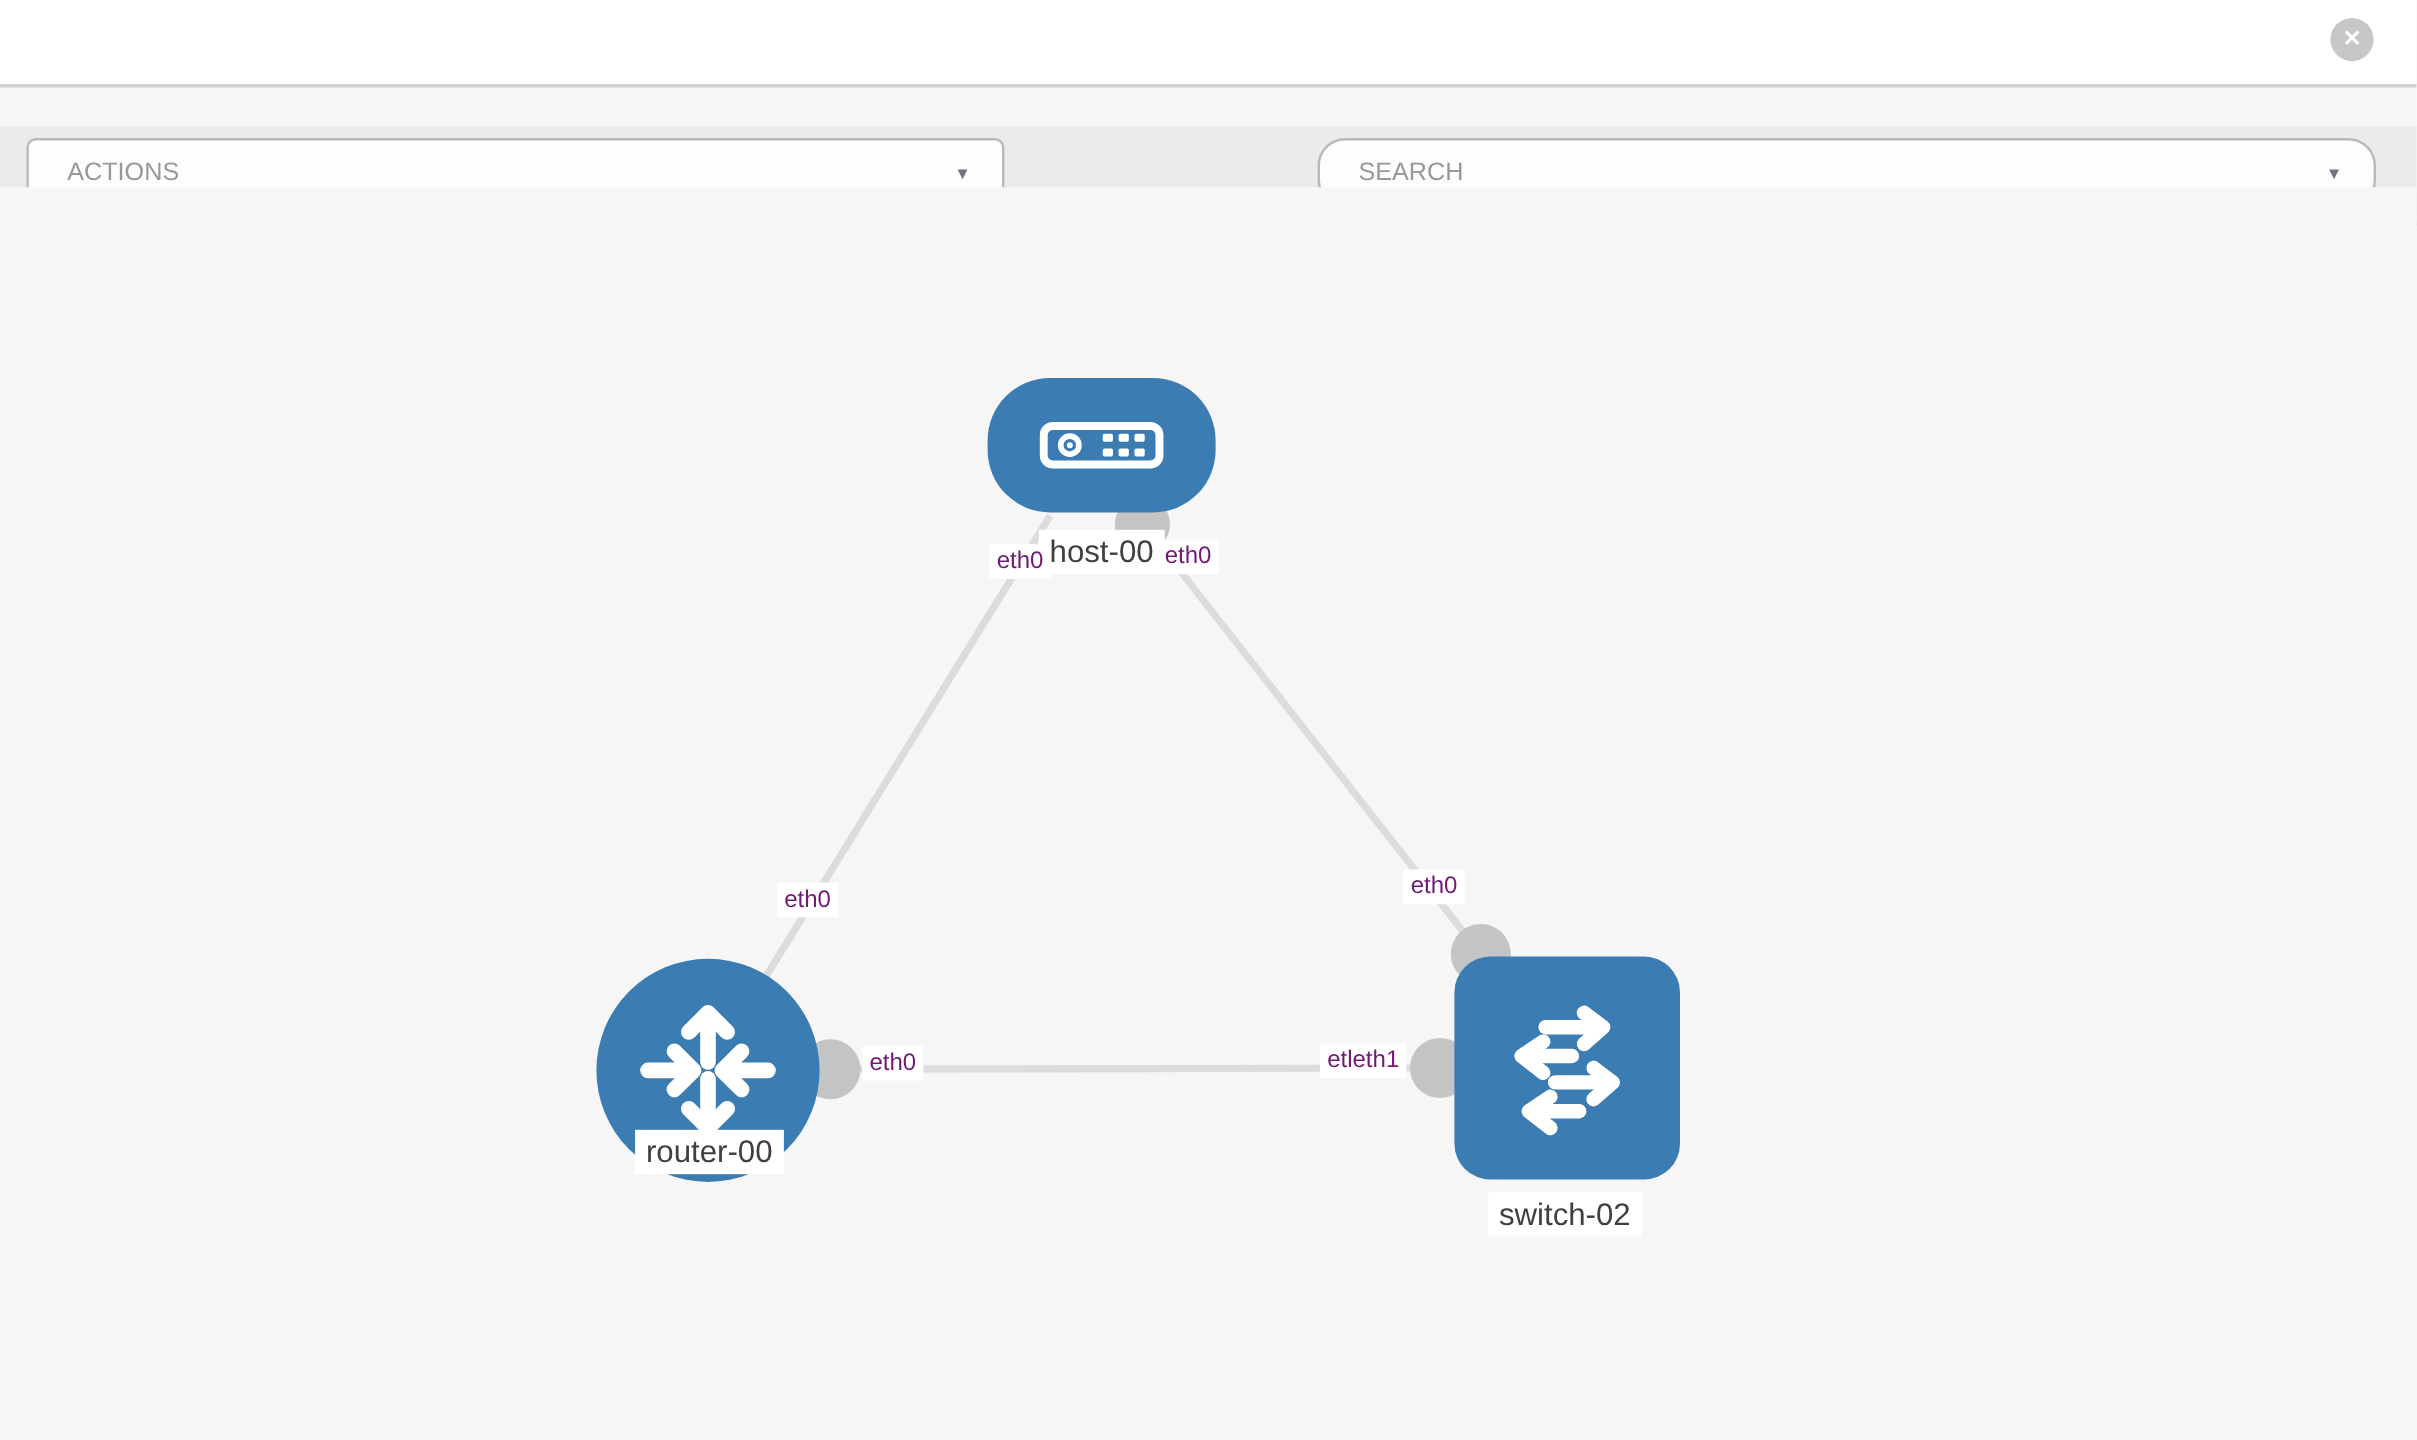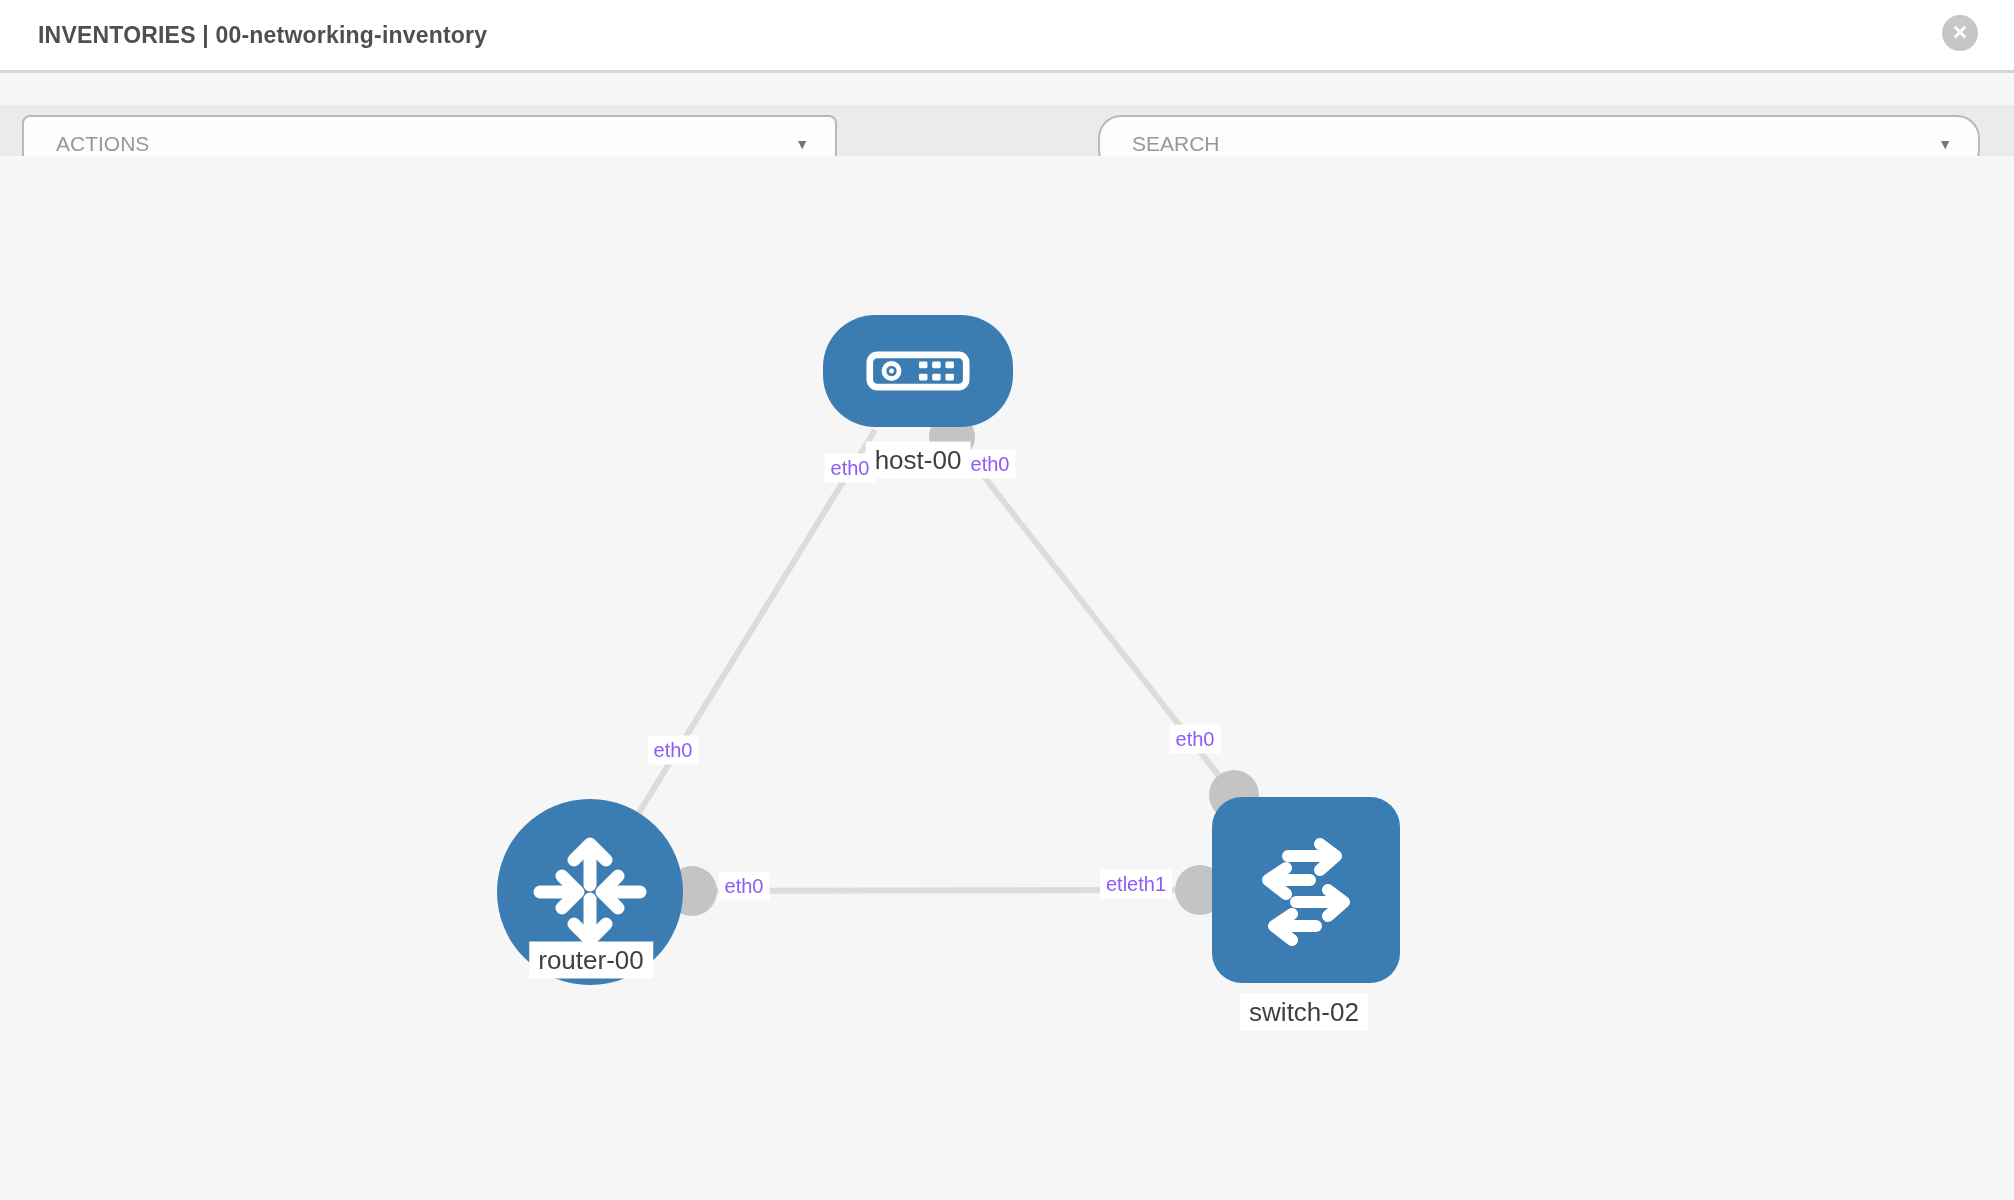--- a/index.html
+++ b/index.html
@@ -30,32 +30,31 @@
 
   
   .canvas{position:absolute;left:0;top:156px;width:2014px;height:1044px;background:#f6f6f6;}
   .links-svg{position:absolute;left:0;top:0;z-index:1;}
   .port{position:absolute;border-radius:50%;background:#c4c4c4;z-index:2;}
   .node{position:absolute;background:#3b7cb3;z-index:3;display:flex;align-items:center;
         justify-content:center;cursor:pointer;}
   #node-host{left:823px;top:159px;width:190px;height:112px;border-radius:52px;}
   #node-router{left:497px;top:643px;width:186px;height:186px;border-radius:50%;}
   #node-switch{left:1212px;top:641px;width:188px;height:186px;border-radius:30px;}
-  .chip{position:absolute;background:#ffffff;color:#8b5cf6;z-index:4;white-space:nowrap;
+  .chip{position:absolute;background:#ffffff;color:#701a75;z-index:4;white-space:nowrap;
         transform:translate(-50%,-50%);}
   .chip-node{font-size:26px;padding:3px 9px;color:#404040;text-align:right;}
   .chip-eth{font-size:20px;padding:3px 6px;}
 </style>
 </head>
 <body>
 
 <div id="app">
 
   <div class="header">
-    <div class="page-title">INVENTORIES | 00-networking-inventory</div>
     <div class="close-btn">
       <span>✕</span>
     </div>
   </div>
 
   <div class="toolbar">
     <div class="select-box" id="actions-box">
       <span class="ph">ACTIONS</span>
       <span class="caret">▼</span>
     </div>

